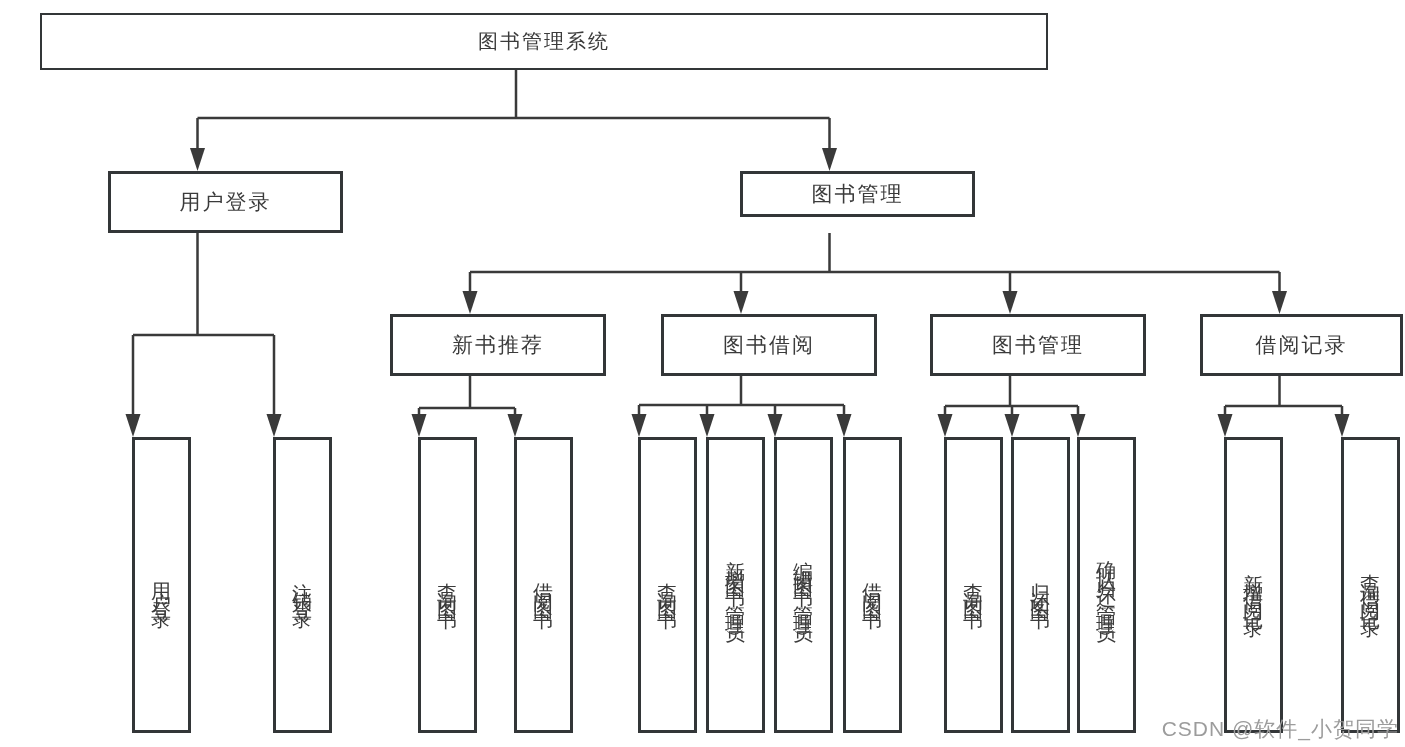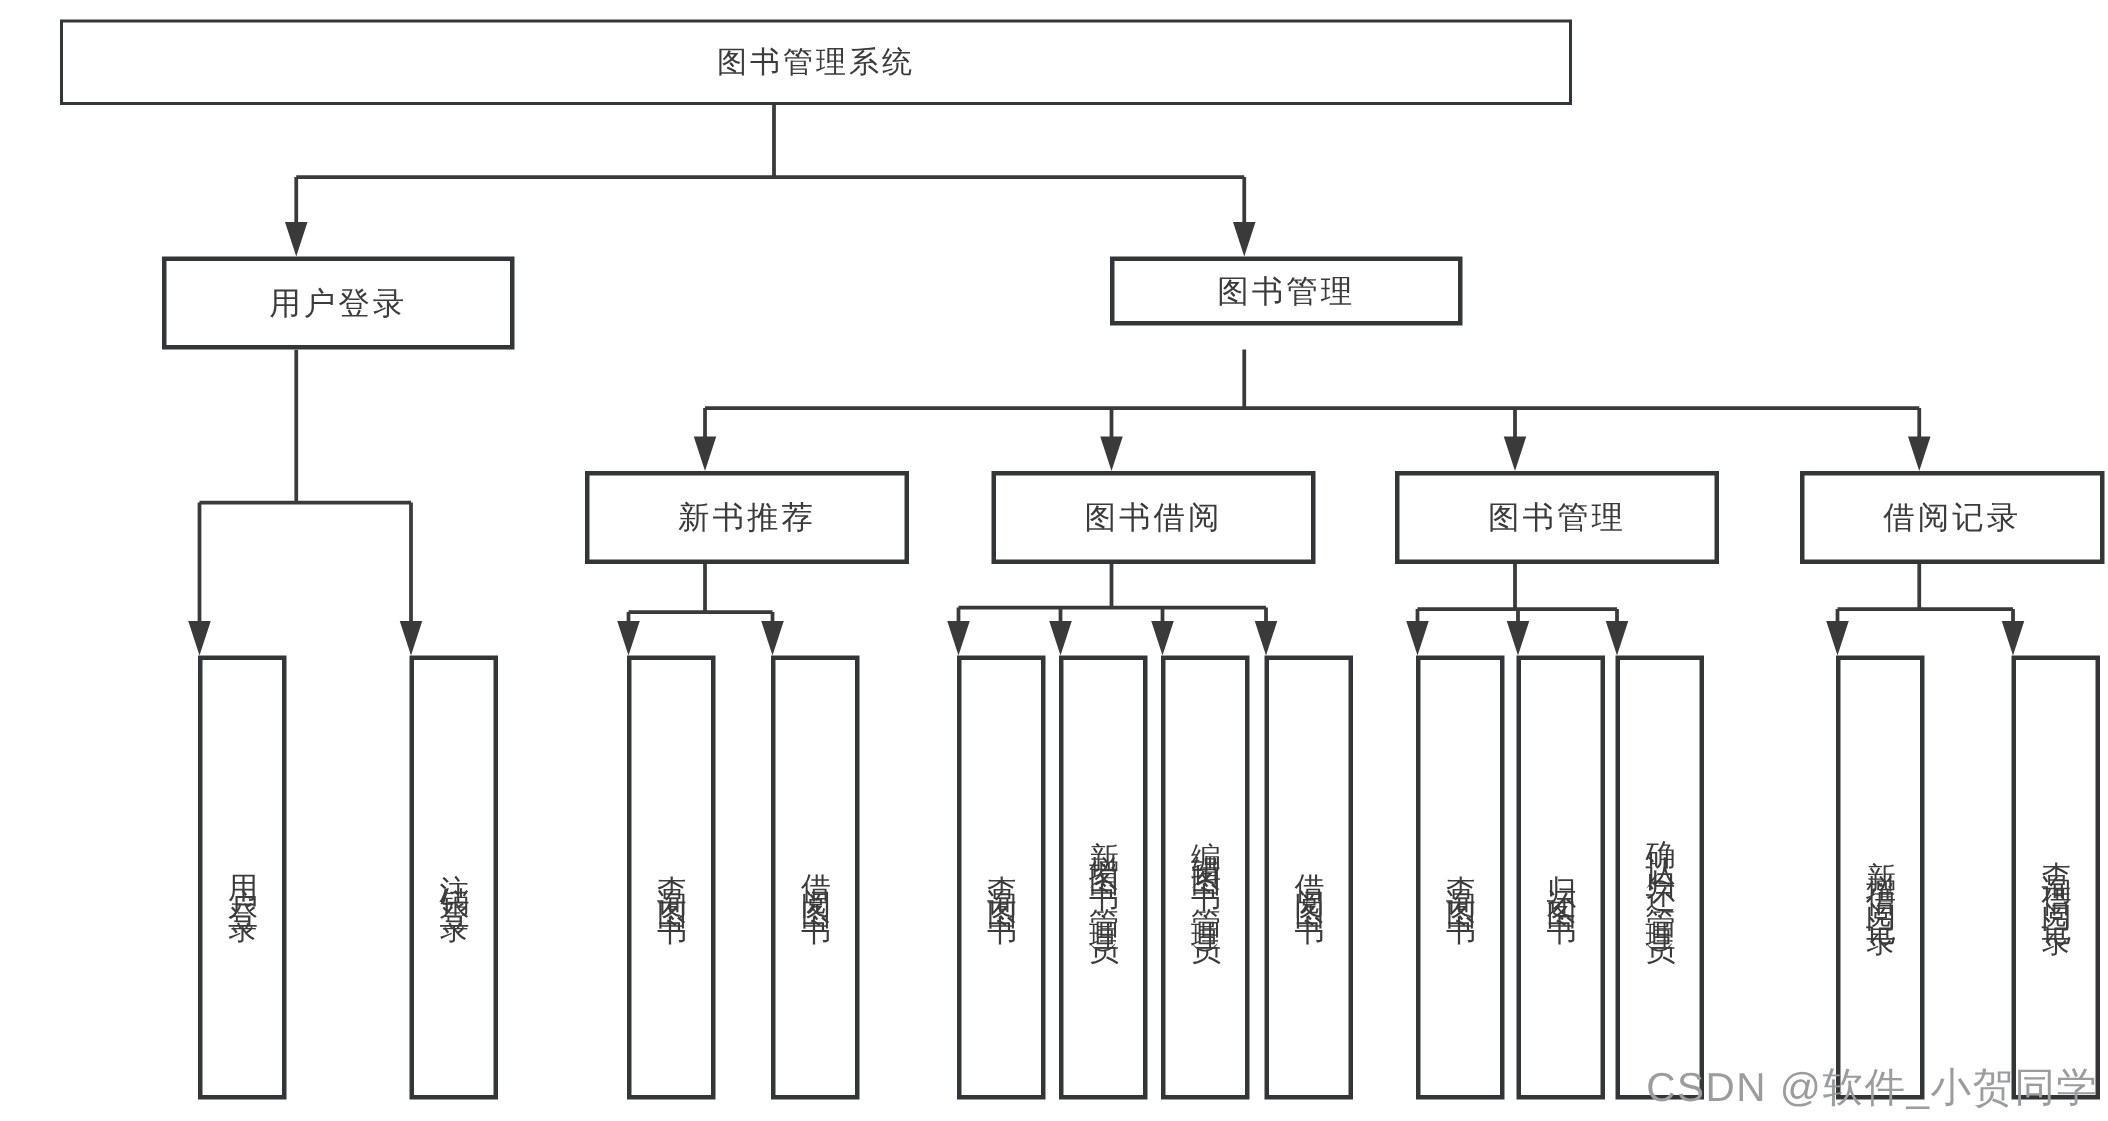--- a/index.html
+++ b/index.html
@@ -37,21 +37,21 @@
     font-size: 20px;
     letter-spacing: 9px;
     line-height: 1;
     white-space: normal;
   }
   .watermark {
     position: absolute;
     right: 6px;
     bottom: 4px;
     color: #9c9c9c;
-    font-size: 27px;
+    font-size: 21px;
     letter-spacing: 1px;
     pointer-events: none;
   }
 </style>
 </head>
 <body>
 
 <div class="canvas">
 
   <svg class="connectors" viewBox="0 0 1405 747" xmlns="http://www.w3.org/2000/svg">

